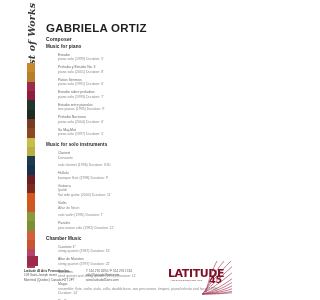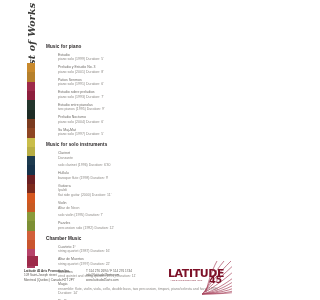--- a/index.html
+++ b/index.html
@@ -222,20 +222,24 @@
         <div class="swatch" style="background: rgb(200, 90, 34);"></div>
         <div class="swatch" style="background: rgb(138, 154, 58);"></div>
         <div class="swatch" style="background: rgb(125, 143, 52);"></div>
         <div class="swatch" style="background: rgb(210, 96, 58);"></div>
         <div class="swatch" style="background: rgb(201, 85, 46);"></div>
         <div class="swatch" style="background: rgb(183, 67, 106);"></div>
         <div class="swatch" style="background: rgb(168, 58, 95);"></div>
       </div>
   </div>
 
+  <div class="header">
+    <h1 class="comp-name">GABRIELA ORTIZ</h1>
+    <p class="comp-role">Composer</p>
+  </div>
 
   <div class="content">
       <div class="section">
         <div class="section-title">Music for piano</div>
         <ul class="work-list">
           <li class="work">
             <span class="work-title">Estudio</span>
             <span class="work-desc">piano solo (1999) Duration: 5'</span>
           </li>
           <li class="work">

